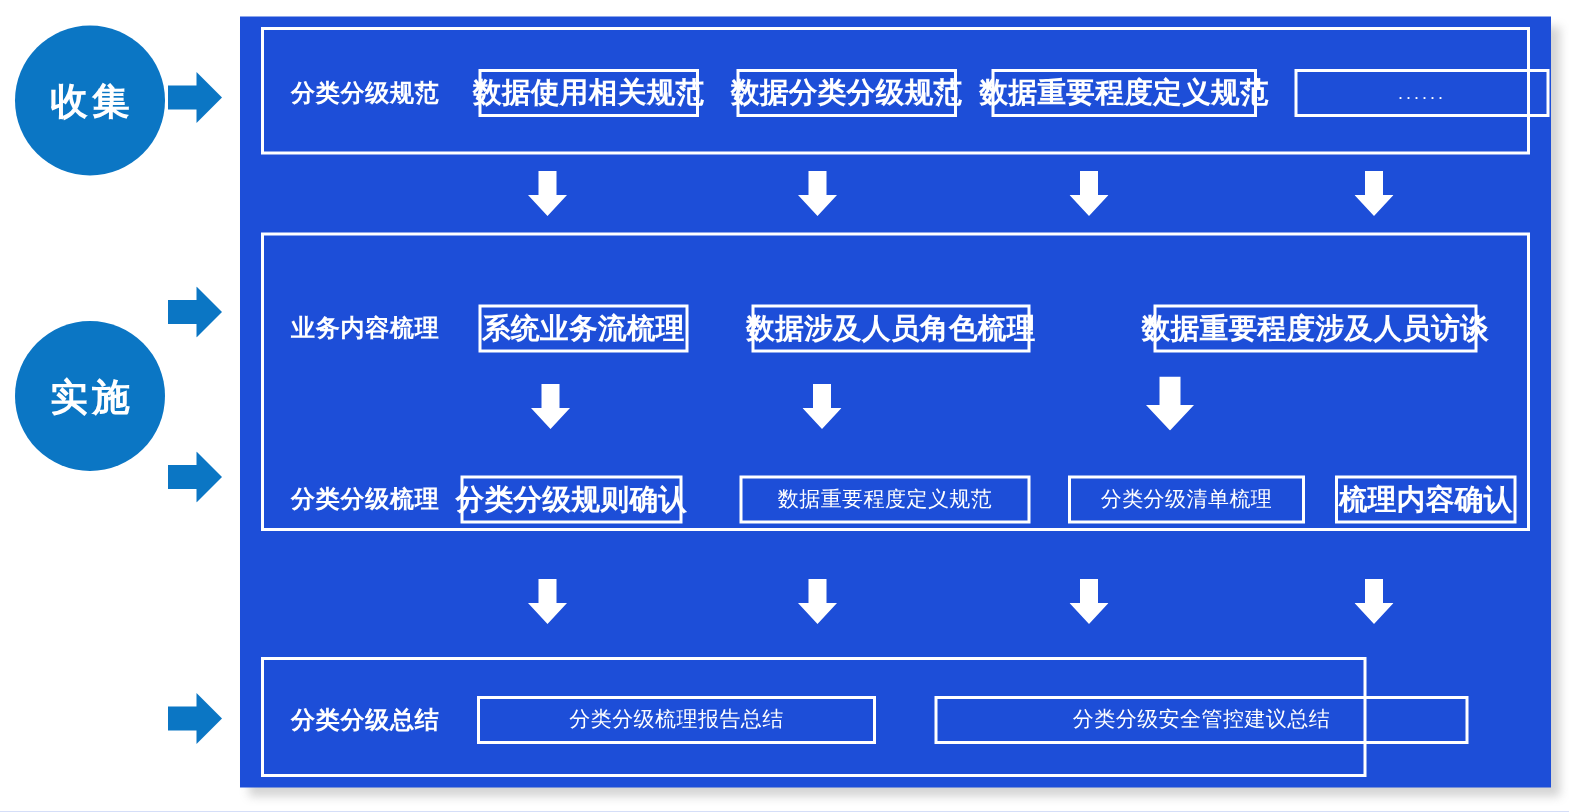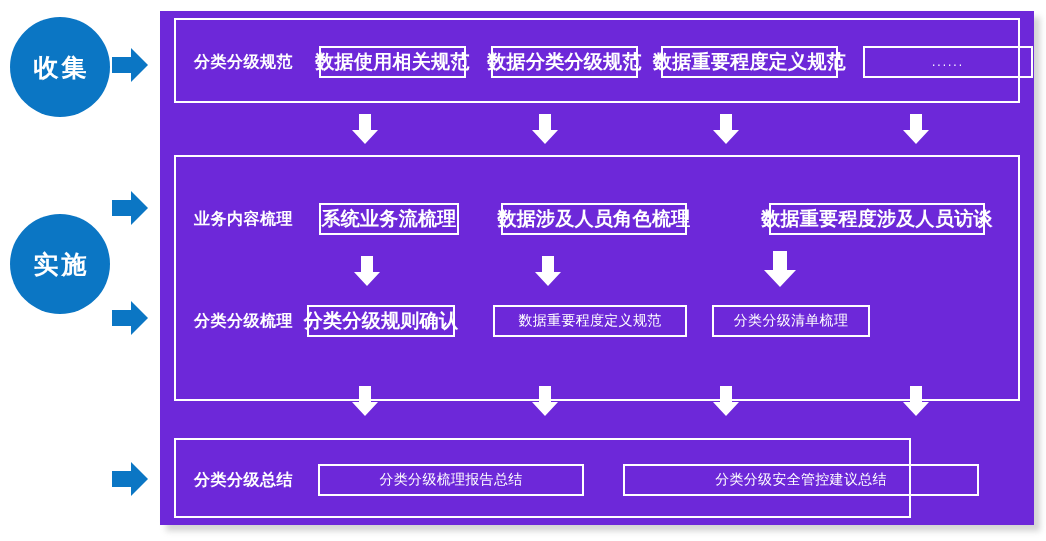--- a/index.html
+++ b/index.html
@@ -52,54 +52,54 @@
   #arrow-implement2 { left: 112px; top: 301px; }
   #arrow-summary    { left: 112px; top: 462px; }
 
   
   #panel {
     position: absolute;
     left: 160px;
     top: 11px;
     width: 874px;
     height: 514px;
-    background: #6d28d9;
+    background: #1d4ed8;
     box-shadow: 6px 6px 6px rgba(120,120,120,0.32);
   }
 
   
   .group-box {
     position: absolute;
     border: 2px solid #ffffff;
     box-sizing: border-box;
     display: flex;
     align-items: center;
   }
   #group-standards  { left: 14px; top: 7px;   width: 846px; height: 85px; }
-  #group-implement  { left: 14px; top: 144px; width: 846px; height: 246px; }
+  #group-implement  { left: 14px; top: 144px; width: 846px; height: 199px; }
   #group-summary    { left: 14px; top: 427px; width: 737px; height: 80px; }
 
   .group-stack {
     position: absolute;
     left: 0; top: 0;
     width: 100%; height: 100%;
   }
 
   
   .row {
     position: absolute;
     left: 0;
     width: 100%;
     height: 32px;
     display: flex;
     align-items: center;
   }
   #row-standards { top: 26px; }
   #row-business  { top: 46px; }
-  #row-grading   { top: 148px; }
+  #row-grading   { top: 160px; }
   #row-summary   { top: 24px; }
 
   .row-label {
     color: #ffffff;
     font-size: 16px;
     font-weight: bold;
     white-space: nowrap;
     position: absolute;
     letter-spacing: 0.5px;
   }
@@ -222,20 +222,21 @@
           <svg viewBox="0 0 32 36">
               <polygon points="9,0 23,0 23,19 32,19 16,36 0,19 9,19" fill="#ffffff"></polygon>
             </svg>
         </div>
 
         <div class="row" id="row-grading">
           <span class="row-label" style="left:18px;">分类分级梳理</span>
           <div class="chip bold" style="left:131px; width:148px;">分类分级规则确认</div>
           <div class="chip" style="left:317px; width:194px;">数据重要程度定义规范</div>
           <div class="chip" style="left:536px; width:158px;">分类分级清单梳理</div>
+          <div class="chip bold" style="left:714px; width:121px;">梳理内容确认</div>
         </div>
 
       </div>
     </div>
 
     <div class="down-arrow" style="left:192px; top:375px;">
       <svg viewBox="0 0 26 30">
           <polygon points="7,0 19,0 19,16 26,16 13,30 0,16 7,16" fill="#ffffff"></polygon>
         </svg>
     </div>

